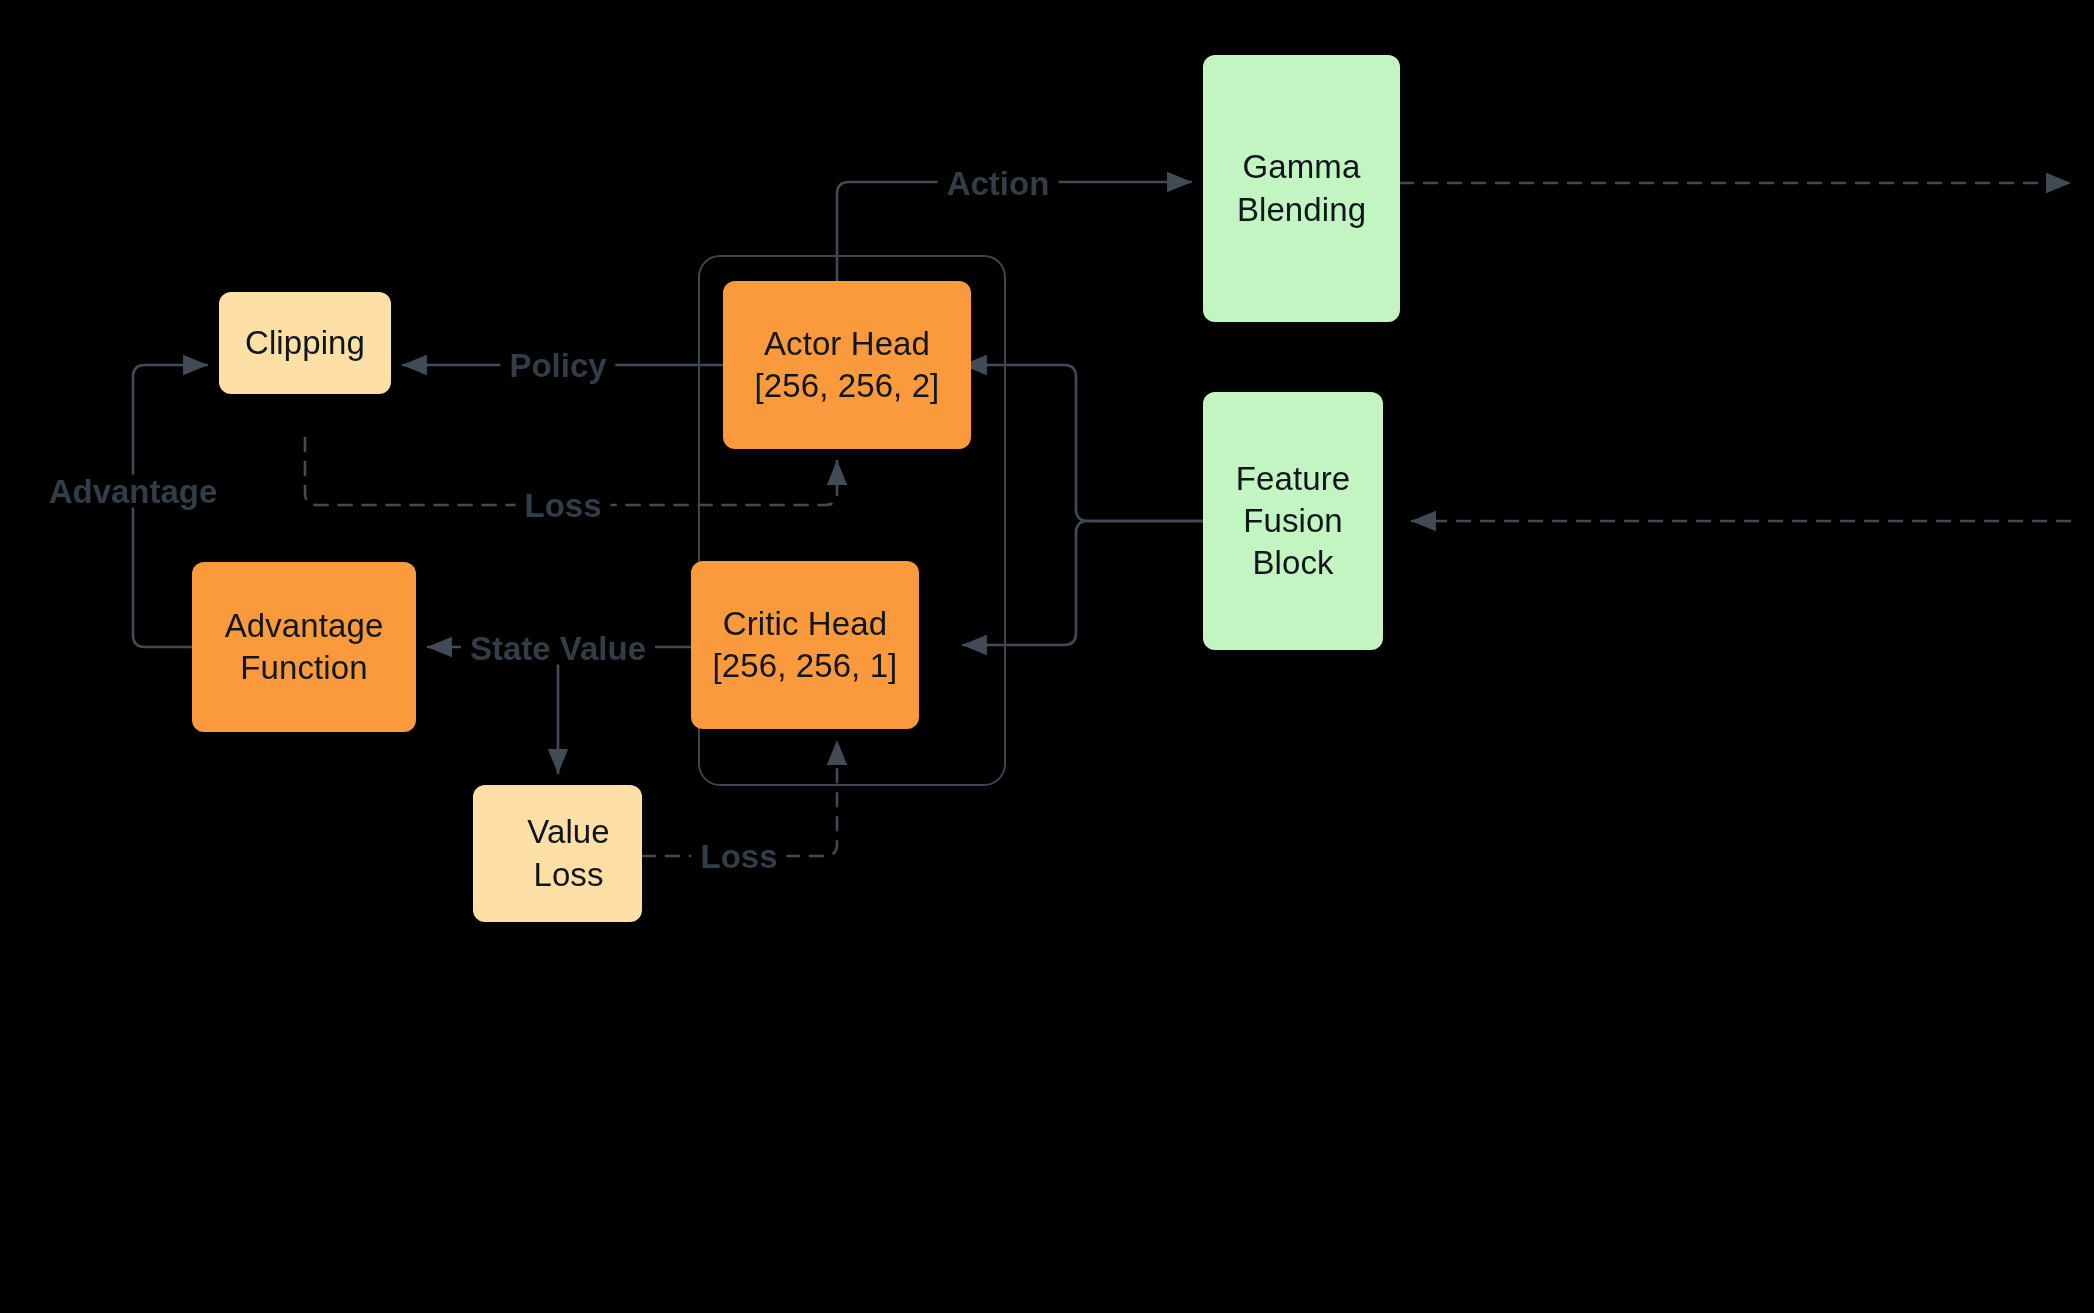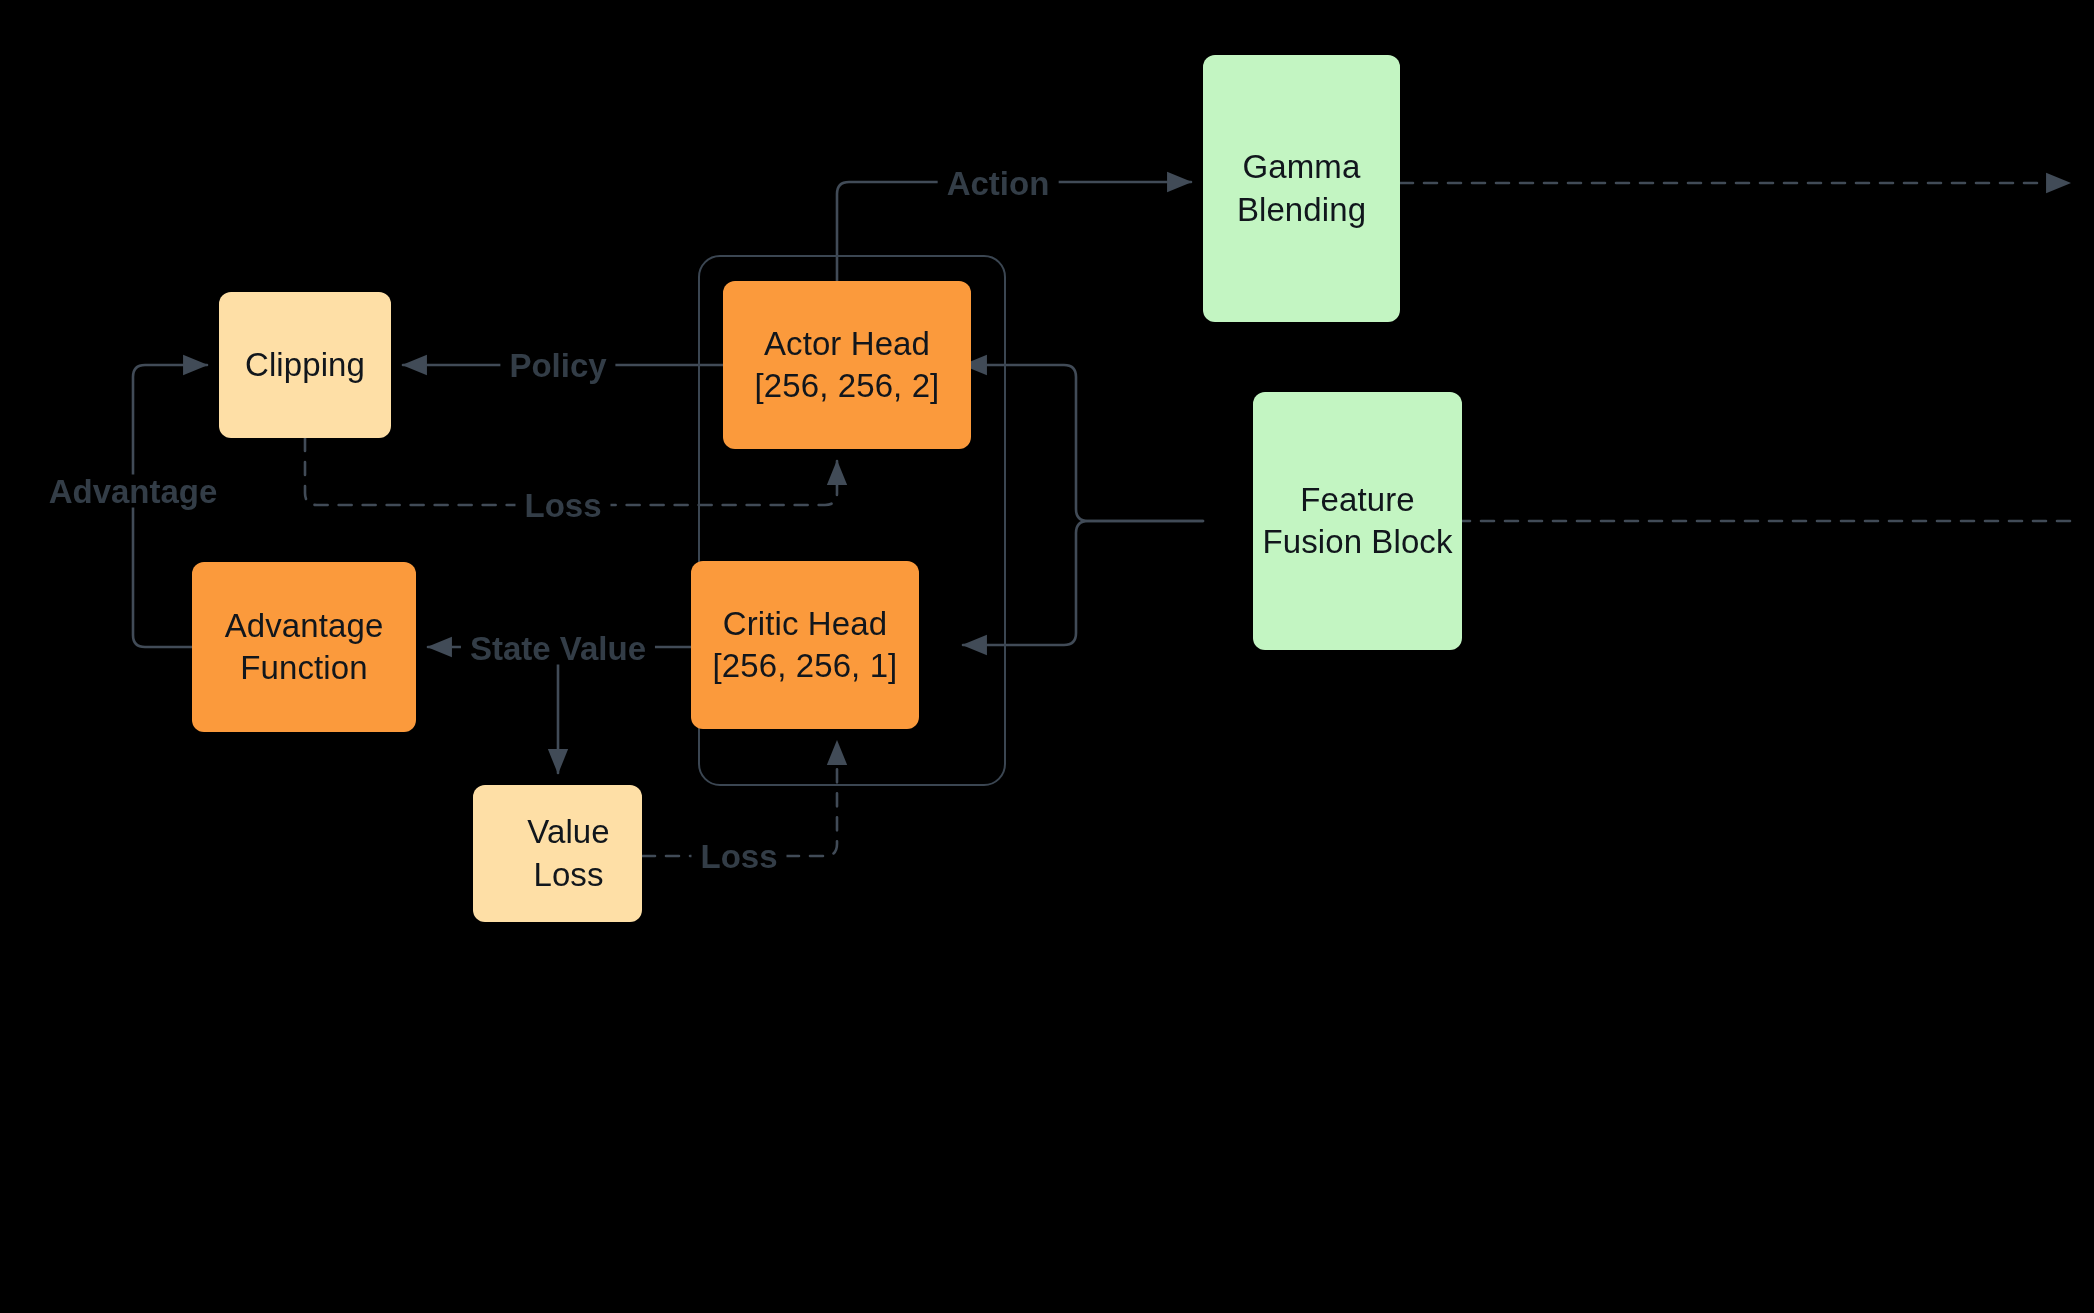--- a/index.html
+++ b/index.html
@@ -95,32 +95,32 @@
 
       <path d="M305,438 L305,493 Q305,505 317,505 L825,505 Q837,505 837,493 L837,461" stroke-dasharray="13 11" marker-end="url(#arrow)"></path>
 
       <path d="M642,856 L825,856 Q837,856 837,844 L837,741" stroke-dasharray="13 11" marker-end="url(#arrow)"></path>
     </g>
   </svg>
 
   <div class="group-box" style="left: 698px; top: 255px; width: 308px; height: 531px;"></div>
 
   <div id="nodes-host">
-      <div class="node node-peach" style="left: 219px; top: 292px; width: 172px; height: 146px;">Clipping</div>
+      <div class="node node-peach" style="left: 219px; top: 292px; width: 172px; height: 102px;">Clipping</div>
       <div class="node node-orange" style="left: 192px; top: 562px; width: 224px; height: 170px;">Advantage
 Function</div>
       <div class="node node-peach" style="left: 473px; top: 785px; width: 169px; height: 137px; padding-left: 22px;">Value
 Loss</div>
       <div class="node node-orange" style="left: 723px; top: 281px; width: 248px; height: 168px;">Actor Head
 [256, 256, 2]</div>
       <div class="node node-orange" style="left: 691px; top: 561px; width: 228px; height: 168px;">Critic Head
 [256, 256, 1]</div>
       <div class="node node-green" style="left: 1203px; top: 55px; width: 197px; height: 267px;">Gamma
 Blending</div>
-      <div class="node node-green" style="left: 1253px; top: 392px; width: 209px; height: 258px;">Feature
+      <div class="node node-green" style="left: 1203px; top: 392px; width: 180px; height: 258px;">Feature
 Fusion Block</div>
     </div>
   <div id="labels-host">
       <div class="edge-label" style="left: 998px; top: 183px;">Action</div>
       <div class="edge-label" style="left: 558px; top: 365px;">Policy</div>
       <div class="edge-label" style="left: 133px; top: 491px;">Advantage</div>
       <div class="edge-label" style="left: 563px; top: 505px;">Loss</div>
       <div class="edge-label" style="left: 558px; top: 648px;">State Value</div>
       <div class="edge-label" style="left: 739px; top: 856px;">Loss</div>
     </div>

